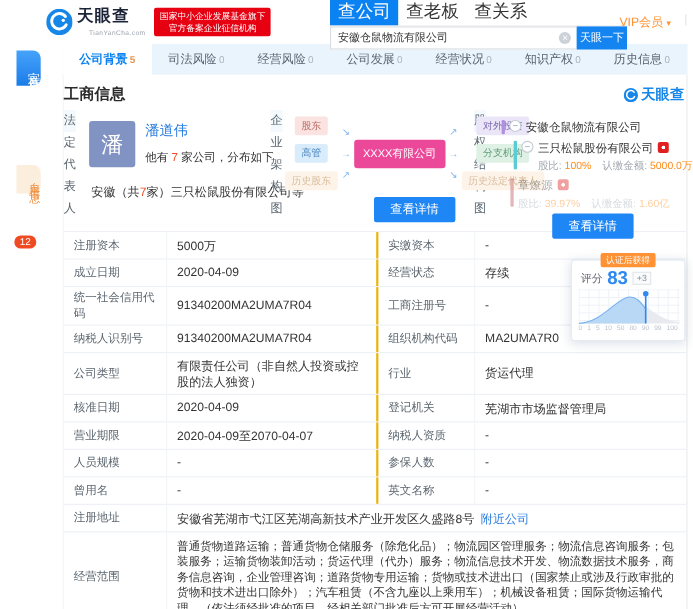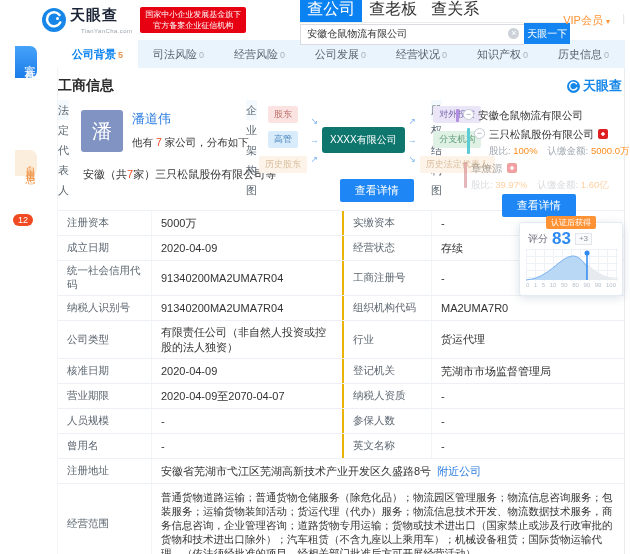--- a/index.html
+++ b/index.html
@@ -57,21 +57,21 @@
 
 .org{flex:1;display:flex;align-items:center;justify-content:center;gap:3px;padding-top:2px}
 .tagcol{display:flex;flex-direction:column;gap:8px;align-items:center}
 .tag{font-size:9px;padding:2px 6px;border-radius:2px;white-space:nowrap;text-align:center}
 .tag.shareholder{background:#fbe3e1;color:#b96a62}
 .tag.exec{background:#d9ecfb;color:#4a87c0}
 .tag.hist{background:#fdf3e8;color:#d8bd9d}
 .tag.invest{background:#eae5f7;color:#7d6bb0}
 .tag.branch{background:#dff0e5;color:#5f9e78}
 .arrcol{display:flex;flex-direction:column;gap:9px;color:#7fb5f2;font-size:9px;text-align:center}
-.cbox{background:#0f766e;color:#fff;font-size:10px;padding:6px 8px;border-radius:3px;white-space:nowrap}
+.cbox{background:#ec4899;color:#fff;font-size:10px;padding:6px 8px;border-radius:3px;white-space:nowrap}
 .p-btn{display:block;margin:2px auto 8px;background:#1f87f5;color:#fff;font-size:11px;padding:4px 15px;border:none;border-radius:2px;cursor:pointer}
 
 .tree{flex:1;padding:9px 6px 0 14px;font-size:10.5px}
 .trow{display:flex;align-items:flex-start;gap:4px}
 .bar{width:3px;border-radius:1px;flex:none}
 .bar.purple{height:13px;background:#b28fe0}
 .bar.teal{height:26px;background:#59ccd4}
 .bar.maroon{height:26px;background:#c0505a}
 .collapse{width:11px;height:11px;border:1px solid #c3ccd4;border-radius:50%;color:#9aa5ae;font-size:9px;line-height:9px;text-align:center;flex:none;cursor:pointer;background:#fff}
 .tname{color:#333;cursor:pointer;white-space:nowrap}
@@ -88,21 +88,21 @@
 .irow.span2{grid-template-columns:94px 1fr}
 .irow>div{padding:3px 8px 3px 9px}
 .lab{color:#5c6670;font-size:10.5px;border-right:1px solid #f2f5f8;align-self:stretch;display:flex;align-items:center}
 .val{color:#333}
 .val.mid{border-right:2px solid #eab308;align-self:stretch;display:flex;align-items:center}
 .scope-row{align-items:flex-start}
 .scope-row .lab{align-items:center}
 .scope-row .val{font-size:10.5px;line-height:14px;padding-top:6px}
 .link{color:#2b7de0;cursor:pointer;margin-left:6px}
 
-.score-pop{position:absolute;left:519px;top:222px;width:104px;height:74px;background:#fff;border:1px solid #e4ebf2;border-radius:3px;box-shadow:0 2px 10px rgba(60,90,130,.18);z-index:5}
+.score-pop{position:absolute;left:519px;top:236px;width:104px;height:74px;background:#fff;border:1px solid #e4ebf2;border-radius:3px;box-shadow:0 2px 10px rgba(60,90,130,.18);z-index:5}
 .score-badge{position:absolute;top:-7px;left:26px;background:#ff9234;color:#fff;font-size:8px;line-height:13px;padding:0 5px;border-radius:2px;white-space:nowrap}
 .score-row{display:flex;align-items:center;padding:8px 8px 0;gap:4px}
 .score-lbl{font-size:10px;color:#667}
 .score-val{font-size:17px;font-weight:bold;color:#2f8af0;line-height:16px}
 .score-delta{font-size:8px;color:#8a9097;border:1px solid #e2e6ea;background:#fafbfc;padding:0 3px;line-height:10px}
 .chart-wrap{margin:2px 6px 0;width:92px;height:32px;background-image:linear-gradient(#eef2f7 1px,transparent 1px),linear-gradient(90deg,#eef2f7 1px,transparent 1px);background-size:9px 7px;position:relative}
 .chart-wrap svg{position:absolute;left:0;top:0}
 .ticks{display:flex;justify-content:space-between;padding:0 6px;font-size:6px;color:#b9c2cc;line-height:8px}
 </style>
 </head>

